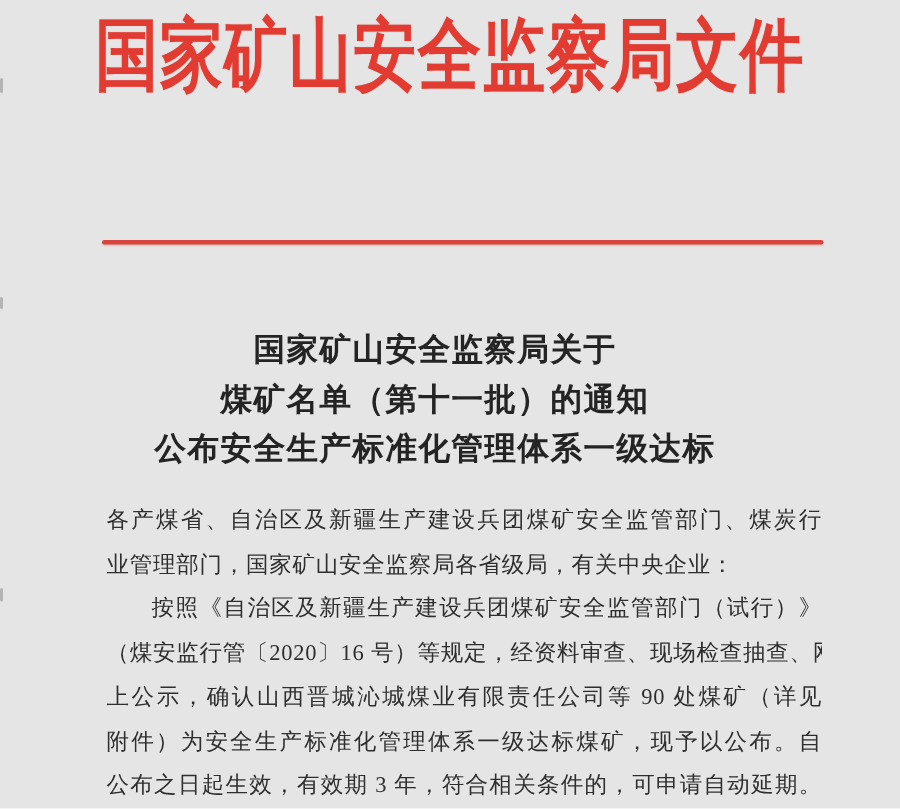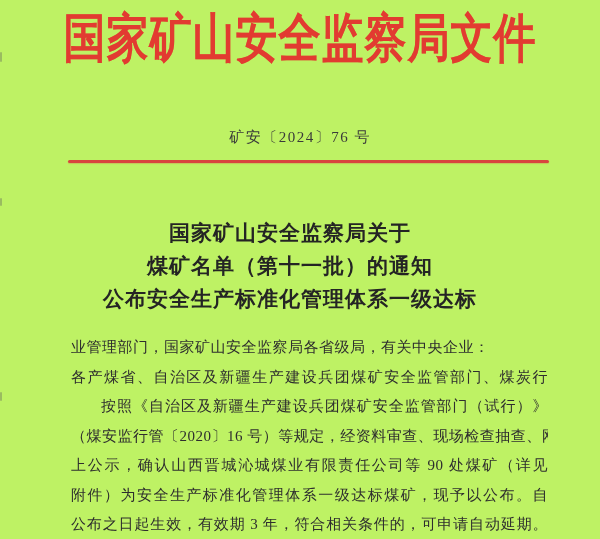--- a/index.html
+++ b/index.html
@@ -1,21 +1,21 @@
 <!DOCTYPE html>
 <html><head>
 <meta charset="utf-8">
 <style>
   * { margin: 0; padding: 0; box-sizing: border-box; }
   html, body { background: #ffffff; }
   .page {
     position: relative;
     width: 600px;
     height: 539px;
-    background: #bef264;
+    background: #e5e5e5;
     overflow: hidden;
     font-family: "Liberation Serif", "DejaVu Serif", serif;
     color: #2b2b2b;
   }
   
   .banner {
     position: absolute;
     top: 6px;
     left: 0;
     width: 600px;
@@ -103,33 +103,32 @@
   .artifact.a2 { top: 198px; height: 8px; }
   .artifact.a3 { top: 392px; height: 9px; }
 </style>
 </head>
 <body>
 
 <div class="page">
 
   <div class="banner">国家矿山安全监察局文件</div>
 
-  <div class="docnum">矿安〔2024〕76 号</div>
 
   <div class="redline"></div>
 
   <div class="title">
     <div>国家矿山安全监察局关于</div>
     <div>煤矿名单（第十一批）的通知</div>
     <div>公布安全生产标准化管理体系一级达标</div>
   </div>
 
   <div class="body-text">
+    <div class="ln">各产煤省、自治区及新疆生产建设兵团煤矿安全监管部门、煤炭行</div>
     <div class="ln no-just">业管理部门，国家矿山安全监察局各省级局，有关中央企业：</div>
-    <div class="ln">各产煤省、自治区及新疆生产建设兵团煤矿安全监管部门、煤炭行</div>
     <div class="ln indent">按照《自治区及新疆生产建设兵团煤矿安全监管部门（试行）》</div>
     <div class="ln">（煤安监行管〔2020〕16 号）等规定，经资料审查、现场检查抽查、网</div>
     <div class="ln">上公示，确认山西晋城沁城煤业有限责任公司等 90 处煤矿（详见</div>
     <div class="ln">附件）为安全生产标准化管理体系一级达标煤矿，现予以公布。自</div>
     <div class="ln">公布之日起生效，有效期 3 年，符合相关条件的，可申请自动延期。</div>
   </div>
 
   <div class="artifact a1"></div>
   <div class="artifact a2"></div>
   <div class="artifact a3"></div>

